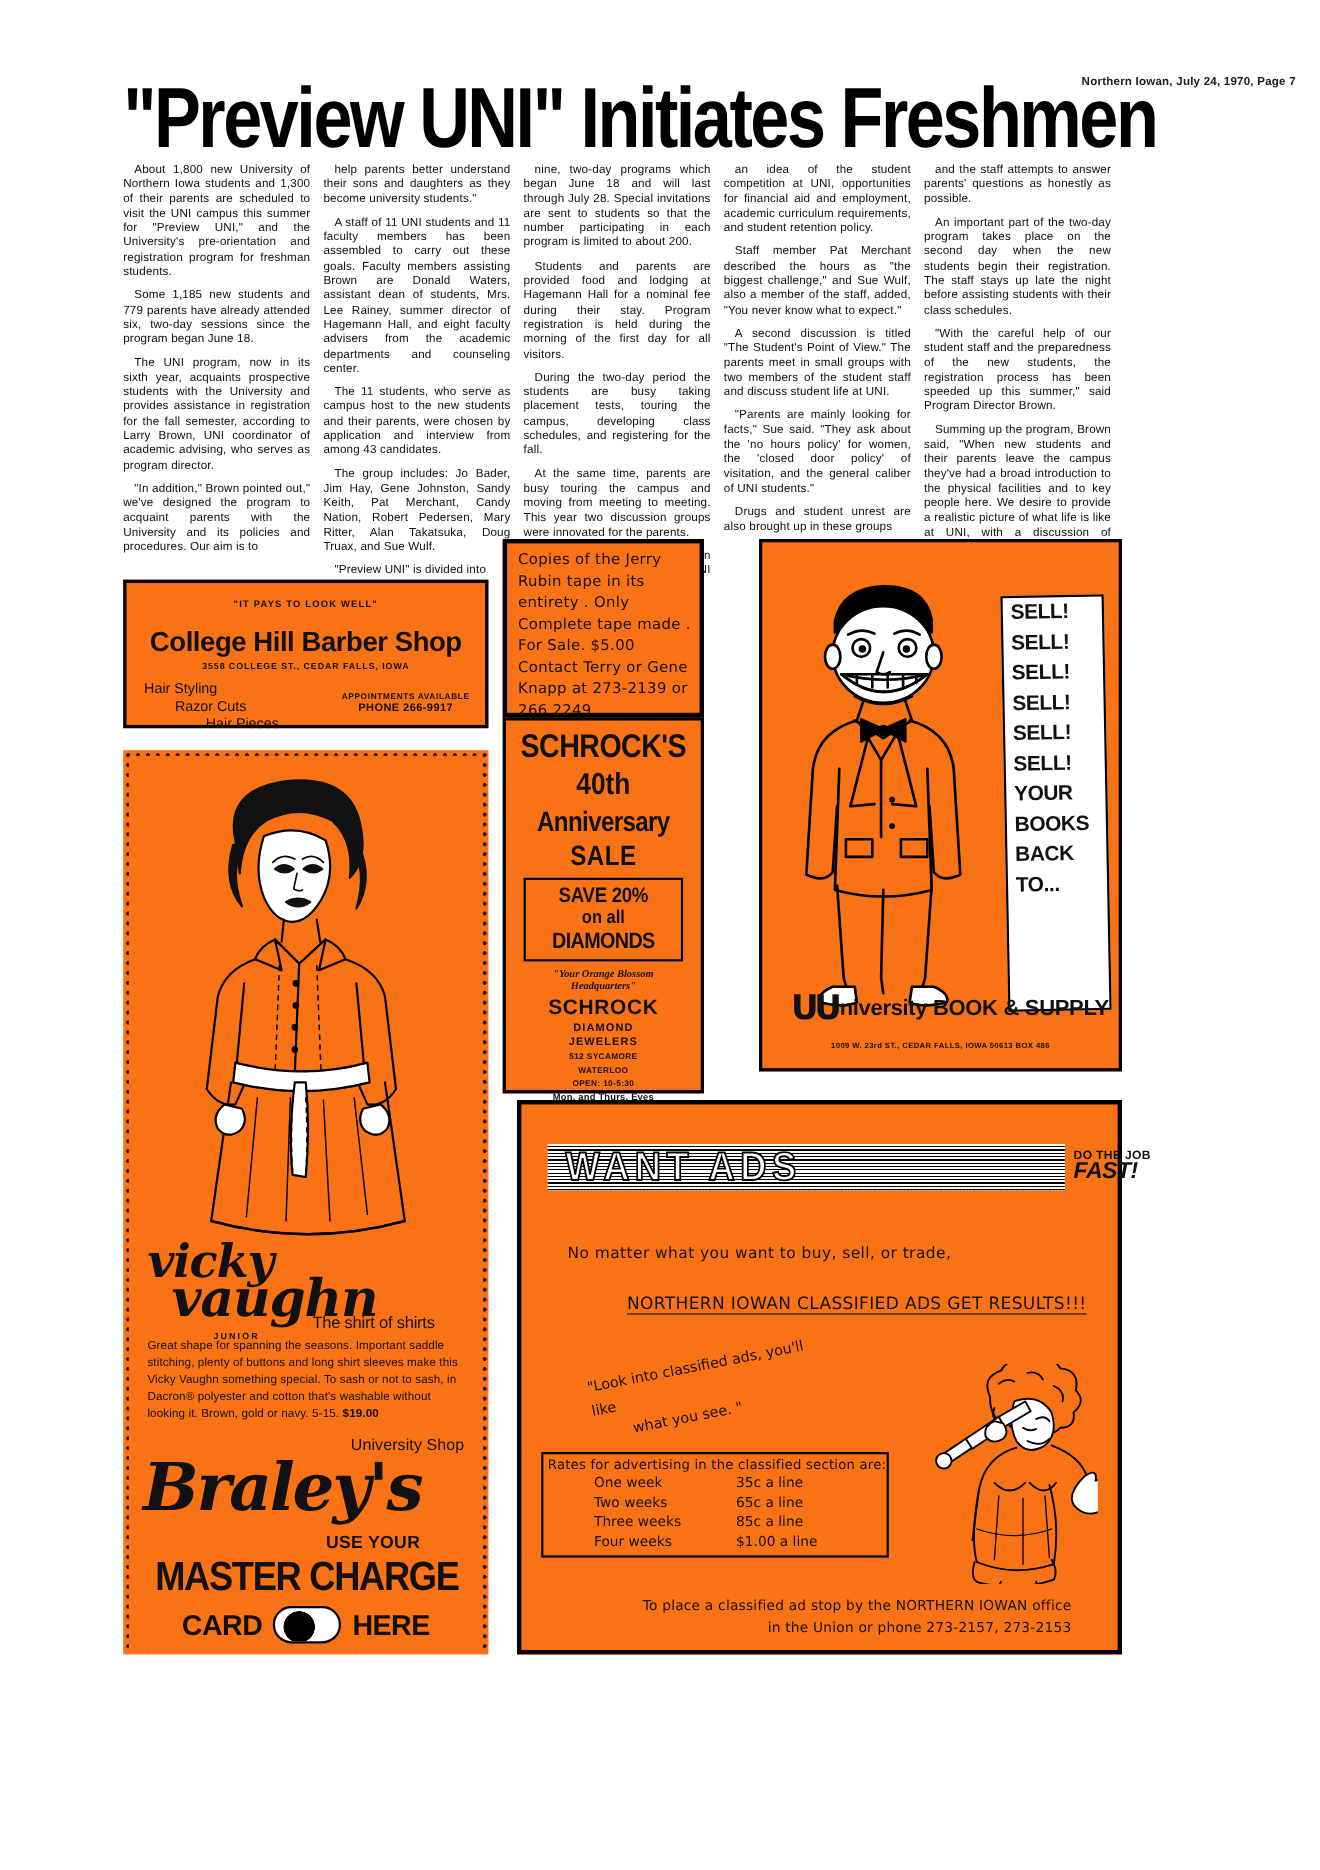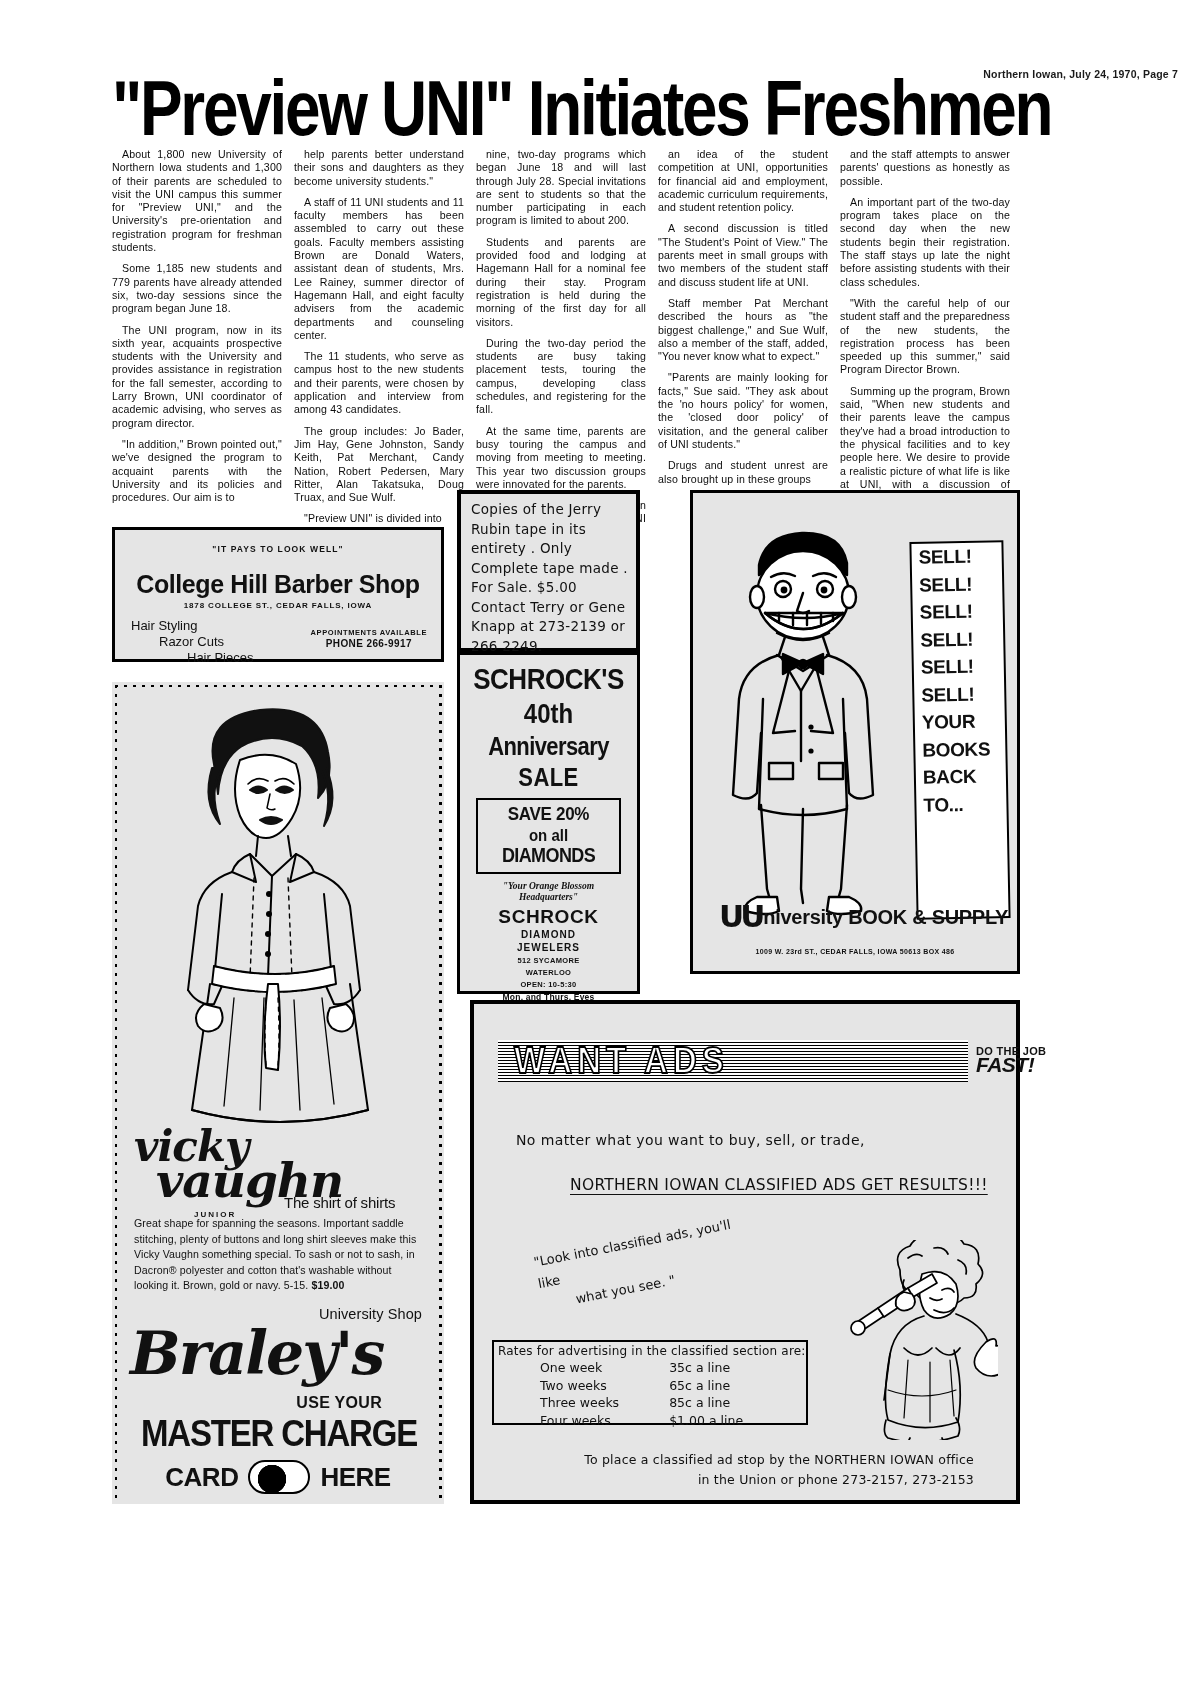--- a/index.html
+++ b/index.html
@@ -45,21 +45,21 @@
     font-size:10.6px;
     line-height:13.3px;
     text-align:justify;
     text-indent:10px;
     letter-spacing:.15px;
     color:#0d0d0d;
     font-weight:500;
   }
 
   
-  .box { position:absolute; background:#e5e5e5; }
+  .box { position:absolute; background:#f97316; }
 
   
   #barber-ad { left:112px; top:527px; width:332px; height:135px; border:3px solid #000; }
   .barber-tag {
     text-align:center; margin-top:14px;
     font-size:8.5px; letter-spacing:1.1px; font-weight:600;
   }
   .barber-name {
     text-align:center; margin-top:16px;
     font-size:25px; font-weight:bold; letter-spacing:-.4px;
@@ -237,21 +237,21 @@
     font-family:"DejaVu Sans", sans-serif; font-size:15.5px; letter-spacing:.3px;
     text-decoration:underline; text-underline-offset:4px;
   }
   .wa-quote {
     position:absolute; left:58px; top:248px; width:220px;
     font-family:"DejaVu Sans", sans-serif; font-size:13px; line-height:22px;
     transform:rotate(-11deg); transform-origin:left top;
   }
   .wa-quote .l2 { padding-left:34px; }
   .wa-rates {
-    position:absolute; left:18px; top:336px; width:316px; height:85px;
+    position:absolute; left:18px; top:316px; width:316px; height:96px;
     border:2.5px solid #000;
     font-family:"DejaVu Sans", sans-serif;
   }
   .wa-rates .hdr { font-size:12px; padding:2px 0 0 4px; letter-spacing:.2px; }
   .wa-rates table { border-collapse:collapse; margin-left:46px; margin-top:1px; }
   .wa-rates td { font-size:12.5px; line-height:17.5px; padding:0 6px 0 0; }
   .wa-rates td.amt { padding-left:44px; }
   .wa-foot {
     position:absolute; left:60px; top:446px; width:440px;
     font-family:"DejaVu Sans", sans-serif; font-size:12.5px; line-height:20px;
@@ -286,37 +286,37 @@
     </div>
     <div class="col">
       <p>nine, two-day programs which began June 18 and will last through July 28. Special invitations are sent to students so that the number participating in each program is limited to about 200.</p>
       <p>Students and parents are provided food and lodging at Hagemann Hall for a nominal fee during their stay. Program registration is held during the morning of the first day for all visitors.</p>
       <p>During the two-day period the students are busy taking placement tests, touring the campus, developing class schedules, and registering for the fall.</p>
       <p>At the same time, parents are busy touring the campus and moving from meeting to meeting. This year two discussion groups were innovated for the parents.</p>
       <p>One of the discussions is an "information hour" at which UNI staff members give parents</p>
     </div>
     <div class="col">
       <p>an idea of the student competition at UNI, opportunities for financial aid and employment, academic curriculum requirements, and student retention policy.</p>
+      <p>Staff member Pat Merchant described the hours as "the biggest challenge," and Sue Wulf, also a member of the staff, added, "You never know what to expect."</p>
       <p>A second discussion is titled "The Student's Point of View." The parents meet in small groups with two members of the student staff and discuss student life at UNI.</p>
-      <p>Staff member Pat Merchant described the hours as "the biggest challenge," and Sue Wulf, also a member of the staff, added, "You never know what to expect."</p>
       <p>"Parents are mainly looking for facts," Sue said. "They ask about the 'no hours policy' for women, the 'closed door policy' of visitation, and the general caliber of UNI students."</p>
       <p>Drugs and student unrest are also brought up in these groups</p>
     </div>
     <div class="col">
       <p>and the staff attempts to answer parents' questions as honestly as possible.</p>
       <p>An important part of the two-day program takes place on the second day when the new students begin their registration. The staff stays up late the night before assisting students with their class schedules.</p>
       <p>"With the careful help of our student staff and the preparedness of the new students, the registration process has been speeded up this summer," said Program Director Brown.</p>
       <p>Summing up the program, Brown said, "When new students and their parents leave the campus they've had a broad introduction to the physical facilities and to key people here. We desire to provide a realistic picture of what life is like at UNI, with a discussion of problems as well as opportunities."</p>
     </div>
   </div>
 
   <div class="box" id="barber-ad">
     <div class="barber-tag">"IT PAYS TO LOOK WELL"</div>
     <div class="barber-name">College Hill Barber Shop</div>
-    <div class="barber-addr">1878 COLLEGE ST., CEDAR FALLS, IOWA</div>
+    <div class="barber-addr">3558 COLLEGE ST., CEDAR FALLS, IOWA</div>
     <div class="barber-svcs">
       <div>Hair Styling</div>
       <div>Razor Cuts</div>
       <div>Hair Pieces</div>
     </div>
     <div class="barber-appt">
       <div>APPOINTMENTS AVAILABLE</div>
       <div class="ph">PHONE 266-9917</div>
     </div>
   </div>

